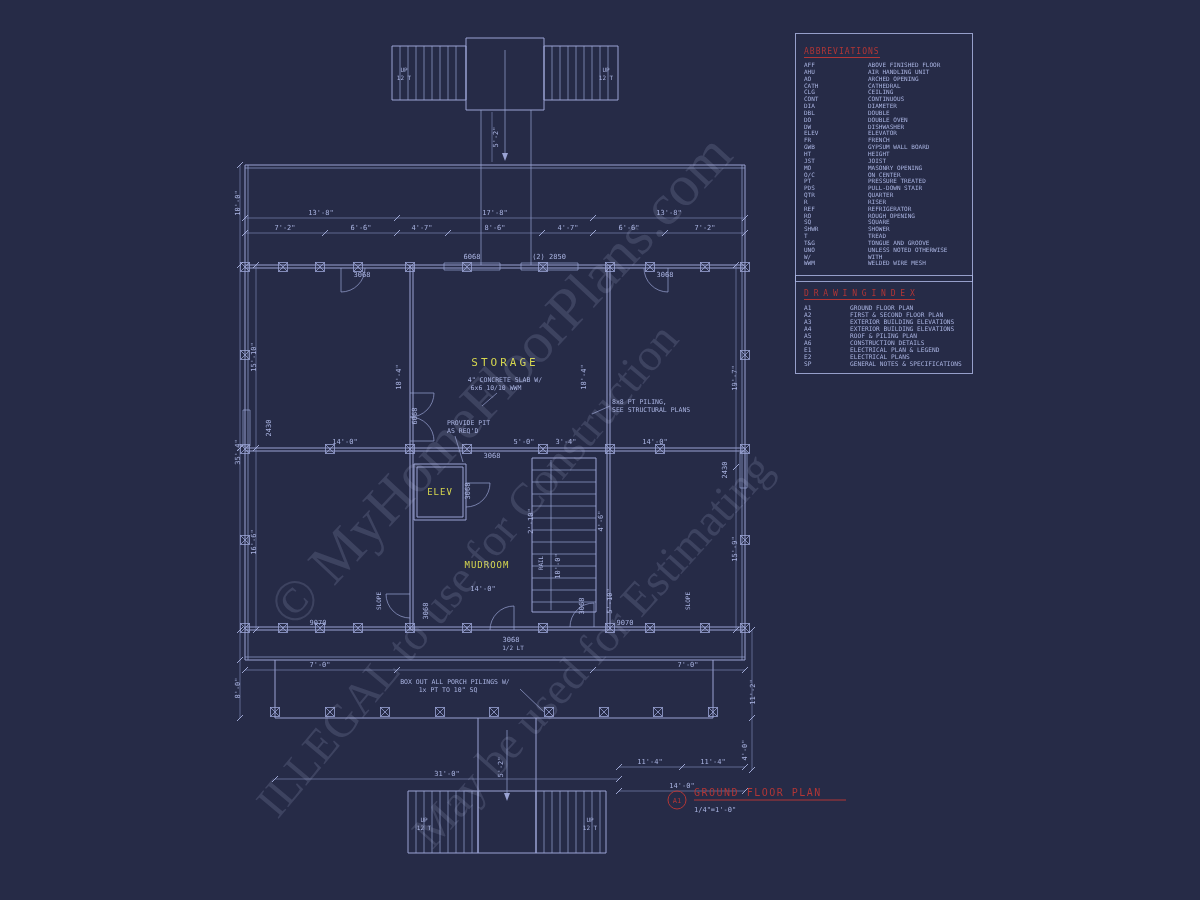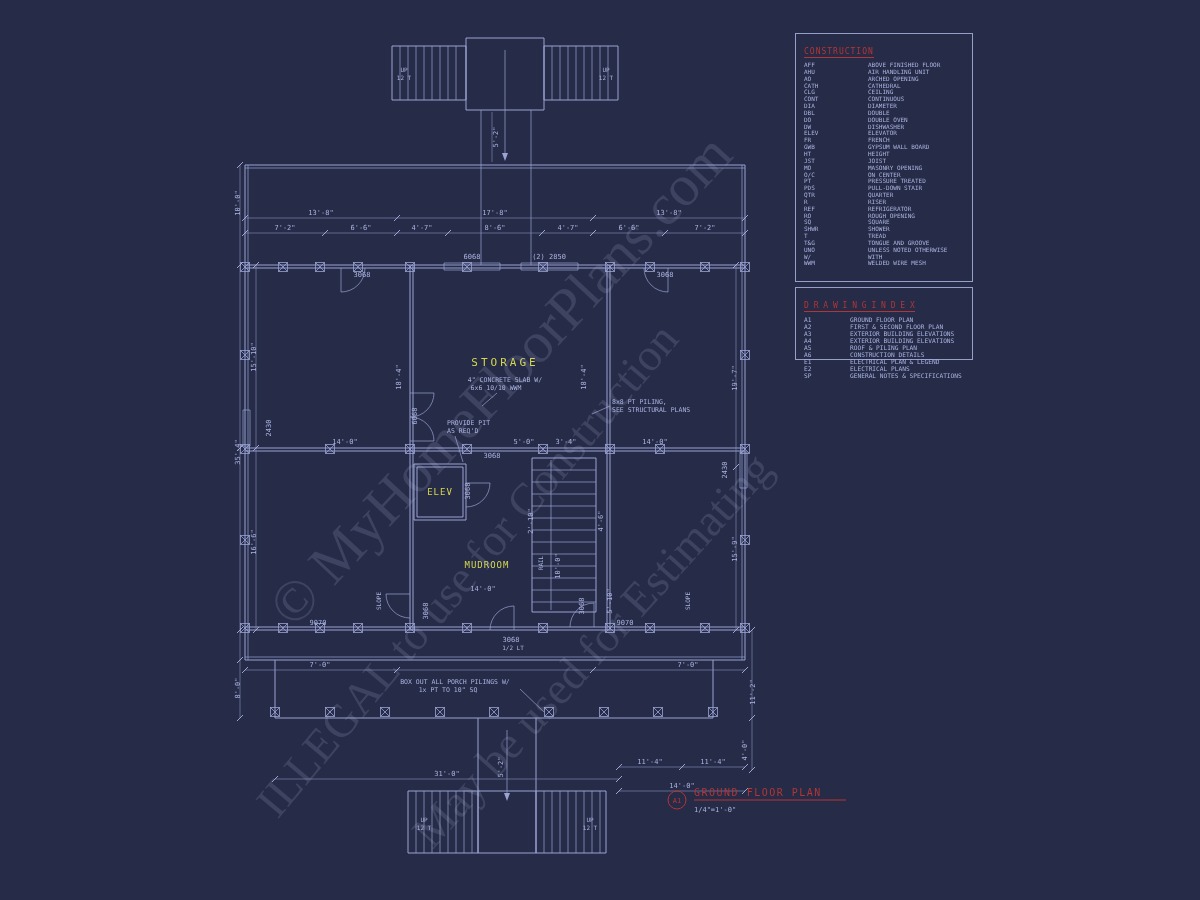--- a/index.html
+++ b/index.html
@@ -17,21 +17,21 @@
   text.dim { font-size:7px; }
   text.small { font-size:6px; }
   text.note { font-size:6.5px; }
   text.room { fill:#d6d74f; font-size:11px; letter-spacing:3px; }
   text.room-sm { fill:#d6d74f; font-size:9px; letter-spacing:1px; }
   text.red { fill:#b23636; }
   .red-line { stroke:#b23636; stroke-width:1; fill:none; }
 
   .panel { position:absolute; border:1px solid rgba(170,180,226,0.85); color:#aab4e2; padding:5px 8px; z-index:3; }
   #abbr-panel { left:795px; top:33px; width:178px; height:249px; }
-  #index-panel { left:795px; top:287px; width:178px; height:73px; }
+  #index-panel { left:795px; top:275px; width:178px; height:99px; }
   .panel-title { color:#b23636; font-size:8px; letter-spacing:1px; border-bottom:1px solid #b23636; display:inline-block; padding-bottom:1px; margin-bottom:4px; }
   #index-panel .panel-title { letter-spacing:0; }
   .arow { display:flex; font-size:6px; line-height:6.85px; white-space:nowrap; }
   .ak { width:64px; flex:none; }
   .irow { display:flex; font-size:6.2px; line-height:7px; white-space:nowrap; }
   .ik { width:46px; flex:none; }
 
   .watermark { position:absolute; white-space:nowrap; font-family:"Liberation Serif", serif; color:rgba(185,194,228,0.16); pointer-events:none; z-index:5; }
   .wm0 { left:500px; top:380px; font-size:58px; transform:translate(-50%,-50%) rotate(-47deg); }
   .wm1 { left:467px; top:570px; font-size:46px; transform:translate(-50%,-50%) rotate(-50deg); }
@@ -239,21 +239,21 @@
   <g>
     <circle class="red-line" cx="677" cy="800" r="9"></circle>
     <text class="red" font-size="7" text-anchor="middle" x="677" y="803">A1</text>
     <text class="red" font-size="10" letter-spacing="1.5" x="694" y="796">GROUND FLOOR PLAN</text>
     <path class="red-line" d="M694 800H846"></path>
     <text class="dim" x="694" y="812">1/4"=1'-0"</text>
   </g>
 </svg>
 
 <div class="panel" id="abbr-panel">
-  <div class="panel-title">CONSTRUCTION</div>
+  <div class="panel-title">ABBREVIATIONS</div>
   <div>
     <div class="arow">
           <span class="ak">AFF</span>
           <span class="av">ABOVE FINISHED FLOOR</span>
         </div>
     <div class="arow">
           <span class="ak">AHU</span>
           <span class="av">AIR HANDLING UNIT</span>
         </div>
     <div class="arow">

